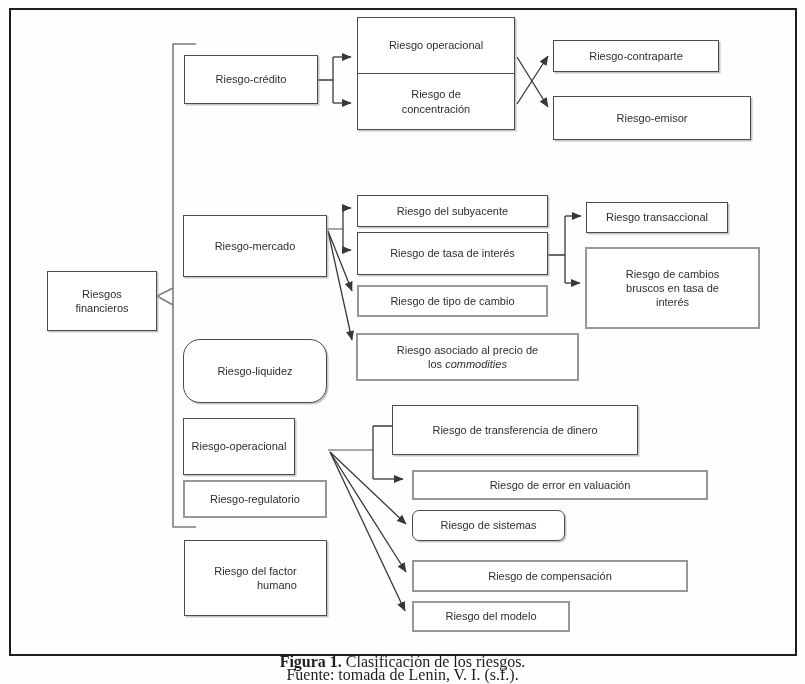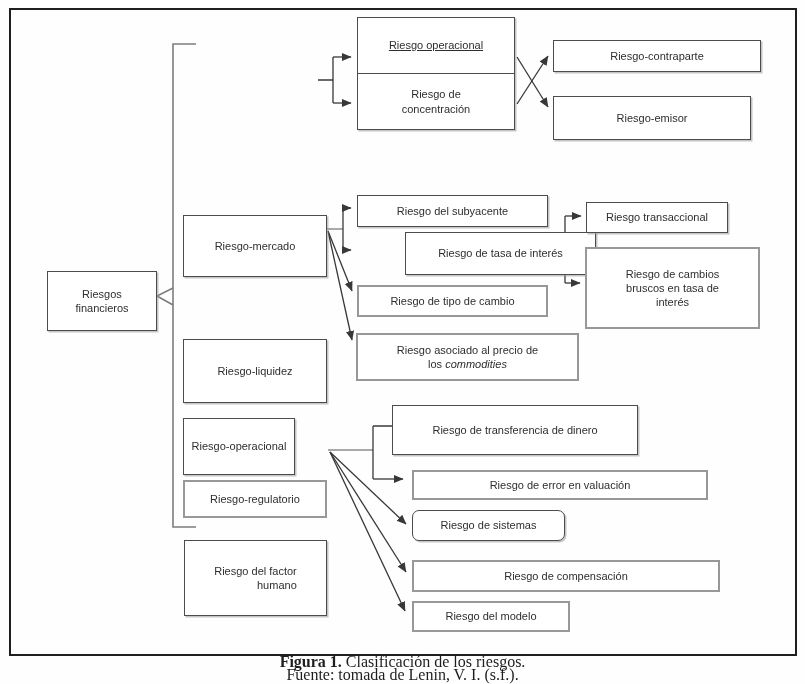--- a/index.html
+++ b/index.html
@@ -68,21 +68,20 @@
   }
   .dbox .half {
     flex: 1;
     display: flex;
     align-items: center;
     justify-content: center;
     white-space: pre-line;
   }
   .dbox .half.top {
     border-bottom: 1.3px solid #4c4c4c;
-    text-decoration: underline;
   }
   .caption {
     position: absolute;
     left: 0;
     top: 655px;
     width: 805px;
     text-align: center;
     font-family: "Liberation Serif", serif;
     font-size: 16px;
     line-height: 13px;
@@ -143,48 +142,51 @@
       <line x1="330" y1="452" x2="406" y2="572" stroke="#383838" stroke-width="1.3" marker-end="url(#arr)"></line>
       <line x1="330" y1="452" x2="405" y2="611" stroke="#383838" stroke-width="1.3" marker-end="url(#arr)"></line>
     </g>
   </svg>
 
   <div class="node dark" style="left:47px; top:271px; width:110px; height:60px;">
     <span>Riesgos
 financieros</span>
   </div>
 
+  <div class="node dark" style="left:184px; top:55px; width:134px; height:49px;">
+    <span>Riesgo-crédito</span>
+  </div>
 
   <div class="dbox" style="left:357px; top:17px; width:158px; height:113px;">
     <div class="half top">
       <span>Riesgo operacional</span>
     </div>
     <div class="half">
       <span>Riesgo de
 concentración</span>
     </div>
   </div>
 
-  <div class="node dark" style="left:553px; top:40px; width:208px; height:32px;">
+  <div class="node dark" style="left:553px; top:40px; width:166px; height:32px;">
     <span>Riesgo-contraparte</span>
   </div>
 
   <div class="node dark" style="left:553px; top:96px; width:198px; height:44px;justify-content:center;">
     <span>Riesgo-emisor</span>
   </div>
 
   <div class="node dark" style="left:183px; top:215px; width:144px; height:62px;">
     <span>Riesgo-mercado</span>
   </div>
 
   <div class="node dark" style="left:357px; top:195px; width:191px; height:32px;">
     <span>Riesgo del subyacente</span>
   </div>
 
-  <div class="node dark" style="left:357px; top:232px; width:191px; height:43px;margin-left:48px;">
+  <div class="node dark" style="left:357px; top:232px; width:191px; height:43px;">
     <span>Riesgo de tasa de interés</span>
   </div>
 
   <div class="node gray" style="left:357px; top:285px; width:191px; height:32px;">
     <span>Riesgo de tipo de cambio</span>
   </div>
 
   <div class="node gray" style="left:356px; top:333px; width:223px; height:48px;">
     <span><span>Riesgo asociado al precio de</span><br><span>los </span><i>commodities</i></span>
   </div>
@@ -192,41 +194,41 @@
   <div class="node dark" style="left:586px; top:202px; width:142px; height:31px;">
     <span>Riesgo transaccional</span>
   </div>
 
   <div class="node gray" style="left:585px; top:247px; width:175px; height:82px;">
     <span>Riesgo de cambios
 bruscos en tasa de
 interés</span>
   </div>
 
-  <div class="node dark" style="left:183px; top:339px; width:144px; height:64px;">
+  <div class="node dark" style="left:183px; top:339px; width:144px; height:64px;border-radius:17px;">
     <span>Riesgo-liquidez</span>
   </div>
 
   <div class="node dark" style="left:183px; top:418px; width:112px; height:57px;">
     <span>Riesgo-operacional</span>
   </div>
 
   <div class="node dark" style="left:392px; top:405px; width:246px; height:50px;">
     <span>Riesgo de transferencia de dinero</span>
   </div>
 
   <div class="node gray" style="left:412px; top:470px; width:296px; height:30px;">
     <span>Riesgo de error en valuación</span>
   </div>
 
   <div class="node dark" style="left:412px; top:510px; width:153px; height:31px;border-radius:7px;">
     <span>Riesgo de sistemas</span>
   </div>
 
-  <div class="node gray" style="left:412px; top:560px; width:308px; height:32px;">
+  <div class="node gray" style="left:412px; top:560px; width:276px; height:32px;">
     <span>Riesgo de compensación</span>
   </div>
 
   <div class="node gray" style="left:412px; top:601px; width:158px; height:31px;">
     <span>Riesgo del modelo</span>
   </div>
 
   <div class="node gray" style="left:183px; top:480px; width:144px; height:38px;">
     <span>Riesgo-regulatorio</span>
   </div>

